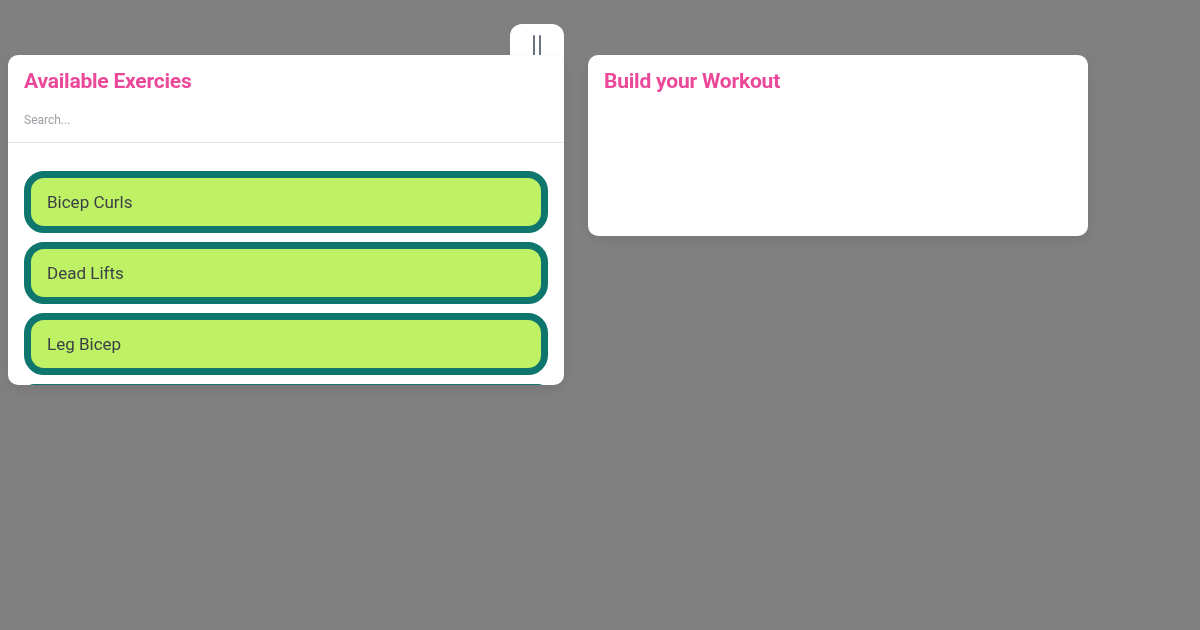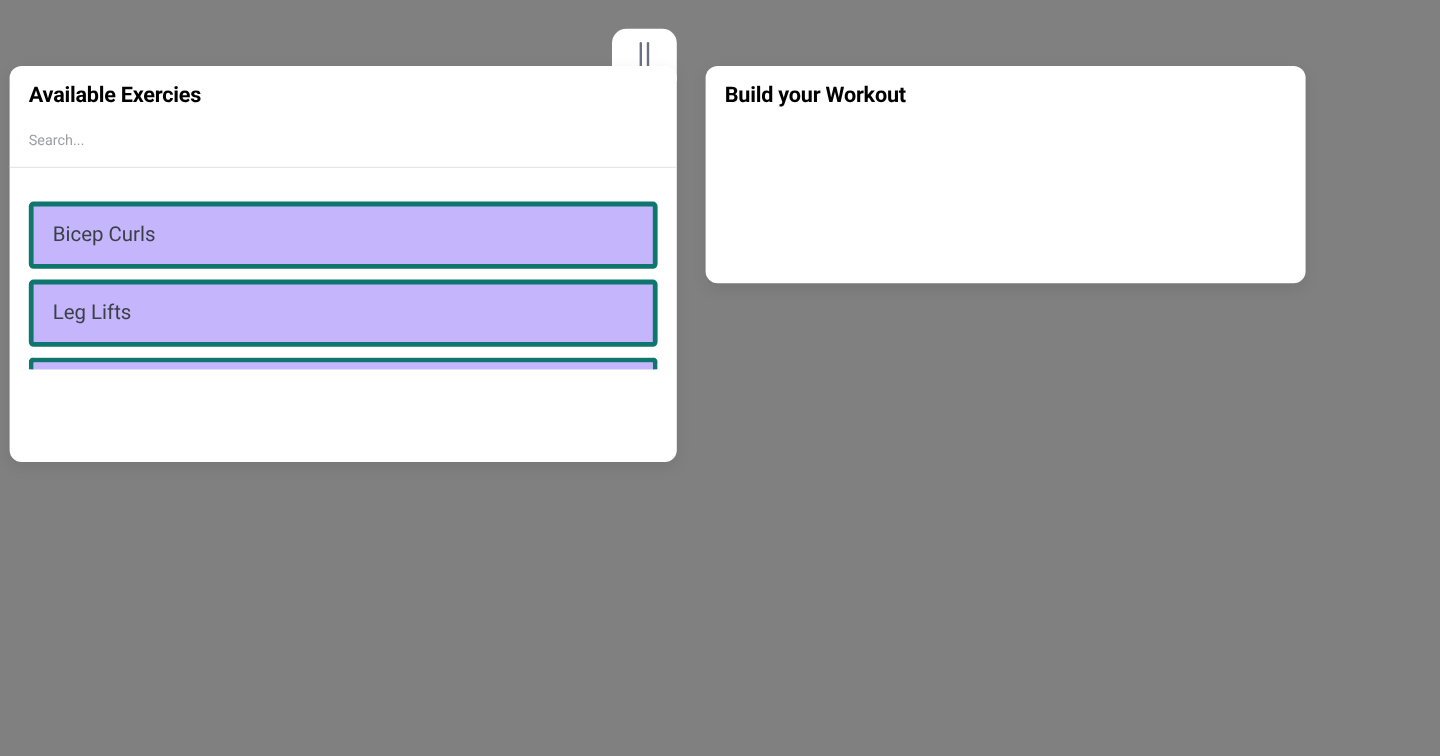--- a/index.html
+++ b/index.html
@@ -53,23 +53,23 @@
     .panel-right {
       top: 55px;
       left: 588px;
       width: 500px;
       height: 181px;
     }
     .panel-header {
       padding: 14px 16px 16px 16px;
     }
     .panel-title {
-      font-size: 18px;
+      font-size: 21px;
       font-weight: 700;
-      color: #000000;
+      color: #ec4899;
       letter-spacing: -0.01em;
     }
     .search-wrap {
       border-bottom: 1px solid #e5e7eb;
       padding: 0 16px 14px 16px;
     }
     .search-input {
       width: 100%;
       border: none;
       outline: none;
@@ -78,27 +78,27 @@
       background: transparent;
       font-family: inherit;
     }
     .search-input::placeholder {
       color: #9aa0a6;
     }
     .list {
       padding: 28px 16px 0 16px;
     }
     .list-item {
-      border: 4px solid #0f766e;
-      border-radius: 4px;
+      border: 7px solid #0f766e;
+      border-radius: 20px;
       padding: 14px 16px;
       font-size: 17px;
       color: #3b3f46;
       margin-bottom: 9px;
-      background: #c4b5fd;
+      background: #bef264;
       cursor: grab;
     }
     .list-item.peek {
       height: 10px;
       padding: 0 16px;
       border-bottom: none;
       border-bottom-left-radius: 0;
       border-bottom-right-radius: 0;
       margin-bottom: 0;
     }
@@ -116,21 +116,24 @@
     <h2 class="panel-title">Available Exercies</h2>
   </div>
   <div class="search-wrap">
     <input class="search-input" type="text" placeholder="Search..." style="">
   </div>
   <div class="list">
     <div class="list-item">
       <span>Bicep Curls</span>
     </div>
     <div class="list-item">
-      <span>Leg Lifts</span>
+      <span>Dead Lifts</span>
+    </div>
+    <div class="list-item">
+      <span>Leg Bicep</span>
     </div>
     <div class="list-item peek"></div>
   </div>
 </div>
 
 <div class="panel panel-right">
   <div class="panel-header">
     <h2 class="panel-title">Build your Workout</h2>
   </div>
 </div>

